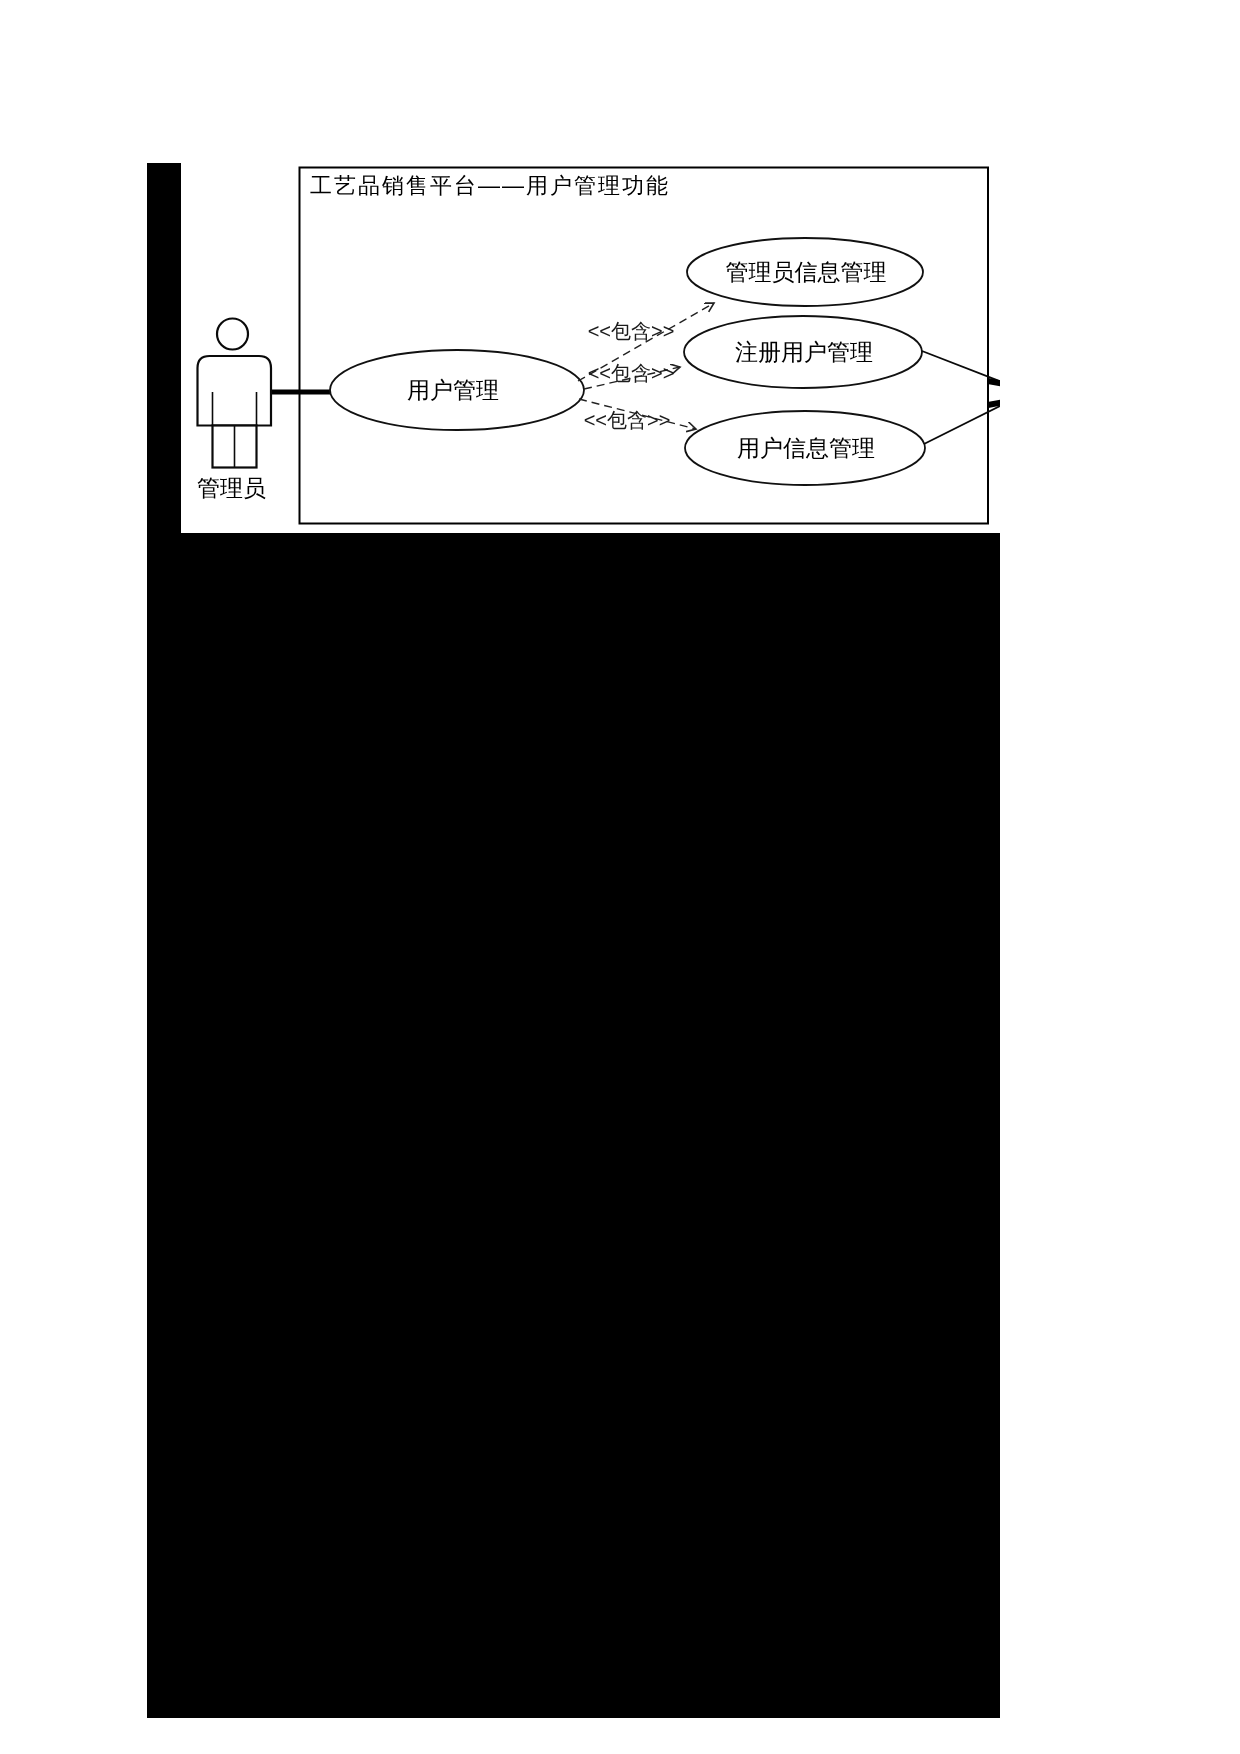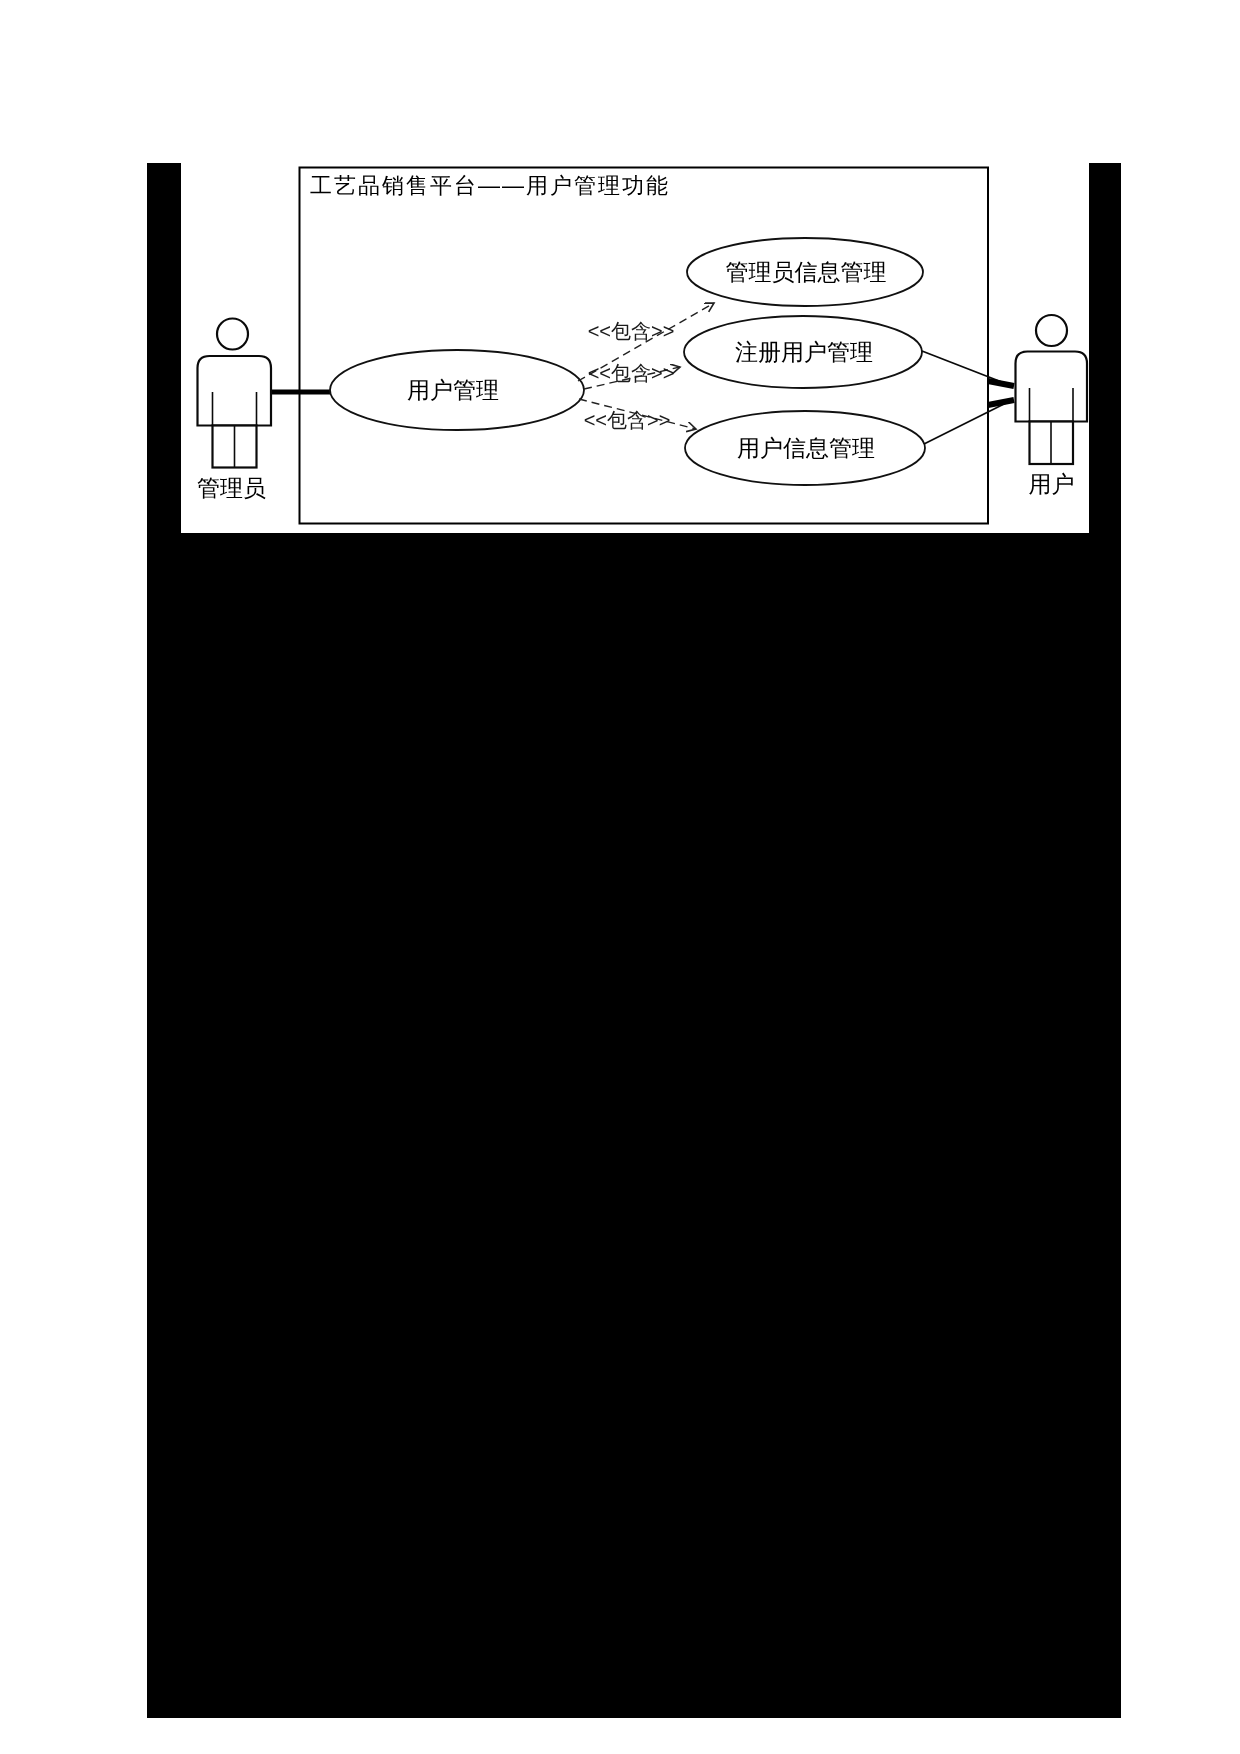--- a/index.html
+++ b/index.html
@@ -2,21 +2,21 @@
 <html><head>
 <meta charset="utf-8">
 <style>
   html, body {
     margin: 0;
     padding: 0;
     background: #ffffff;
   }
   .page {
     position: relative;
-    width: 1240px;
+    width: 1000px;
     height: 1754px;
     background: #bef264;
     overflow: hidden;
   }
   svg text {
     font-family: "Liberation Sans", "DejaVu Sans", sans-serif;
     fill: #000000;
   }
   .title-text {
     font-size: 22px;

